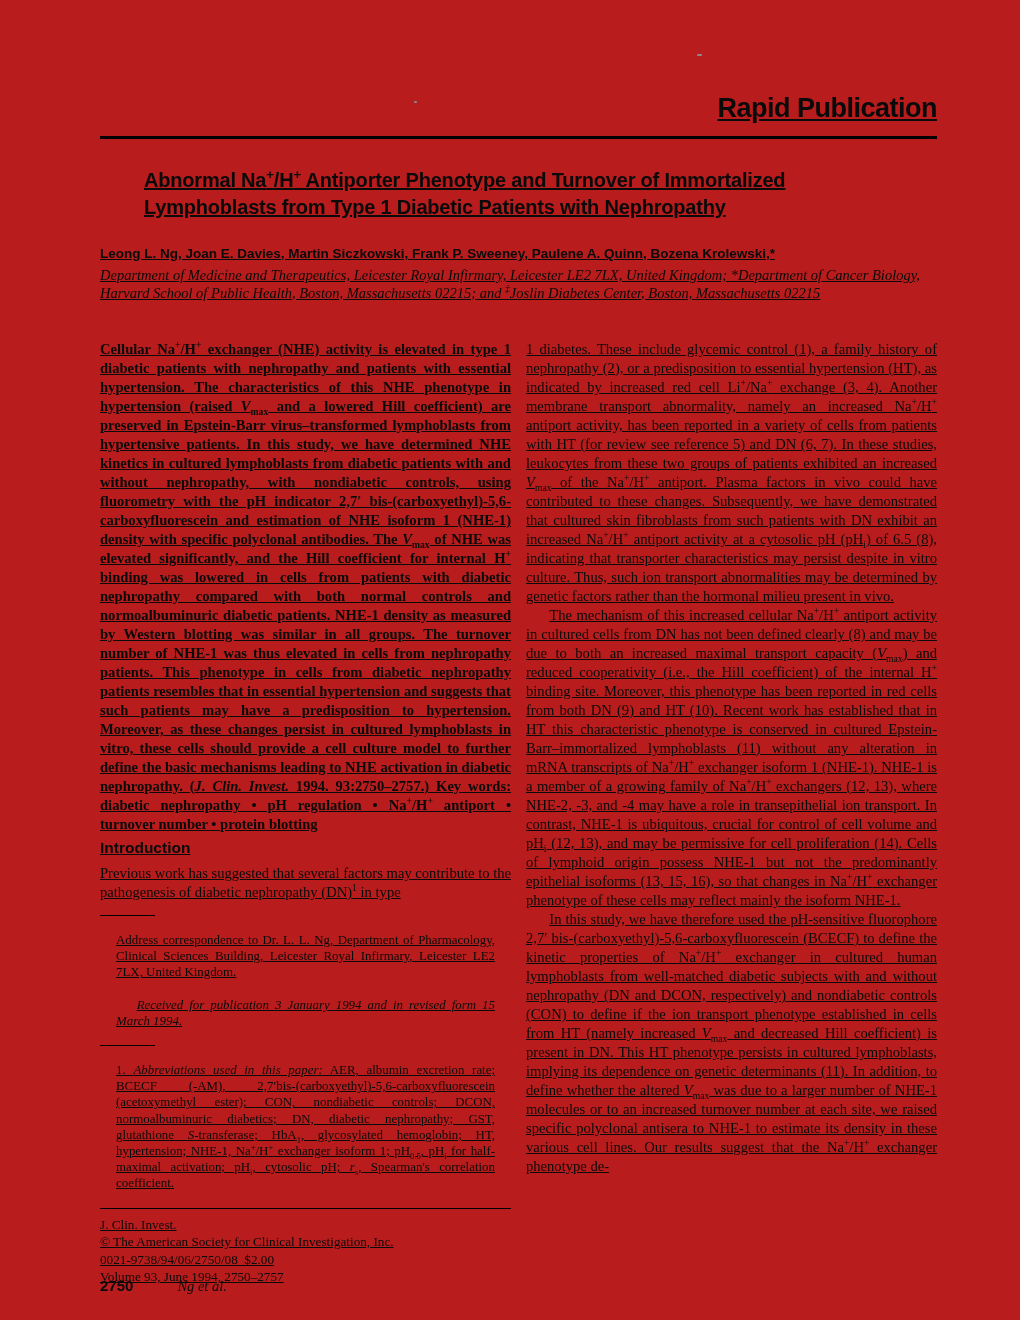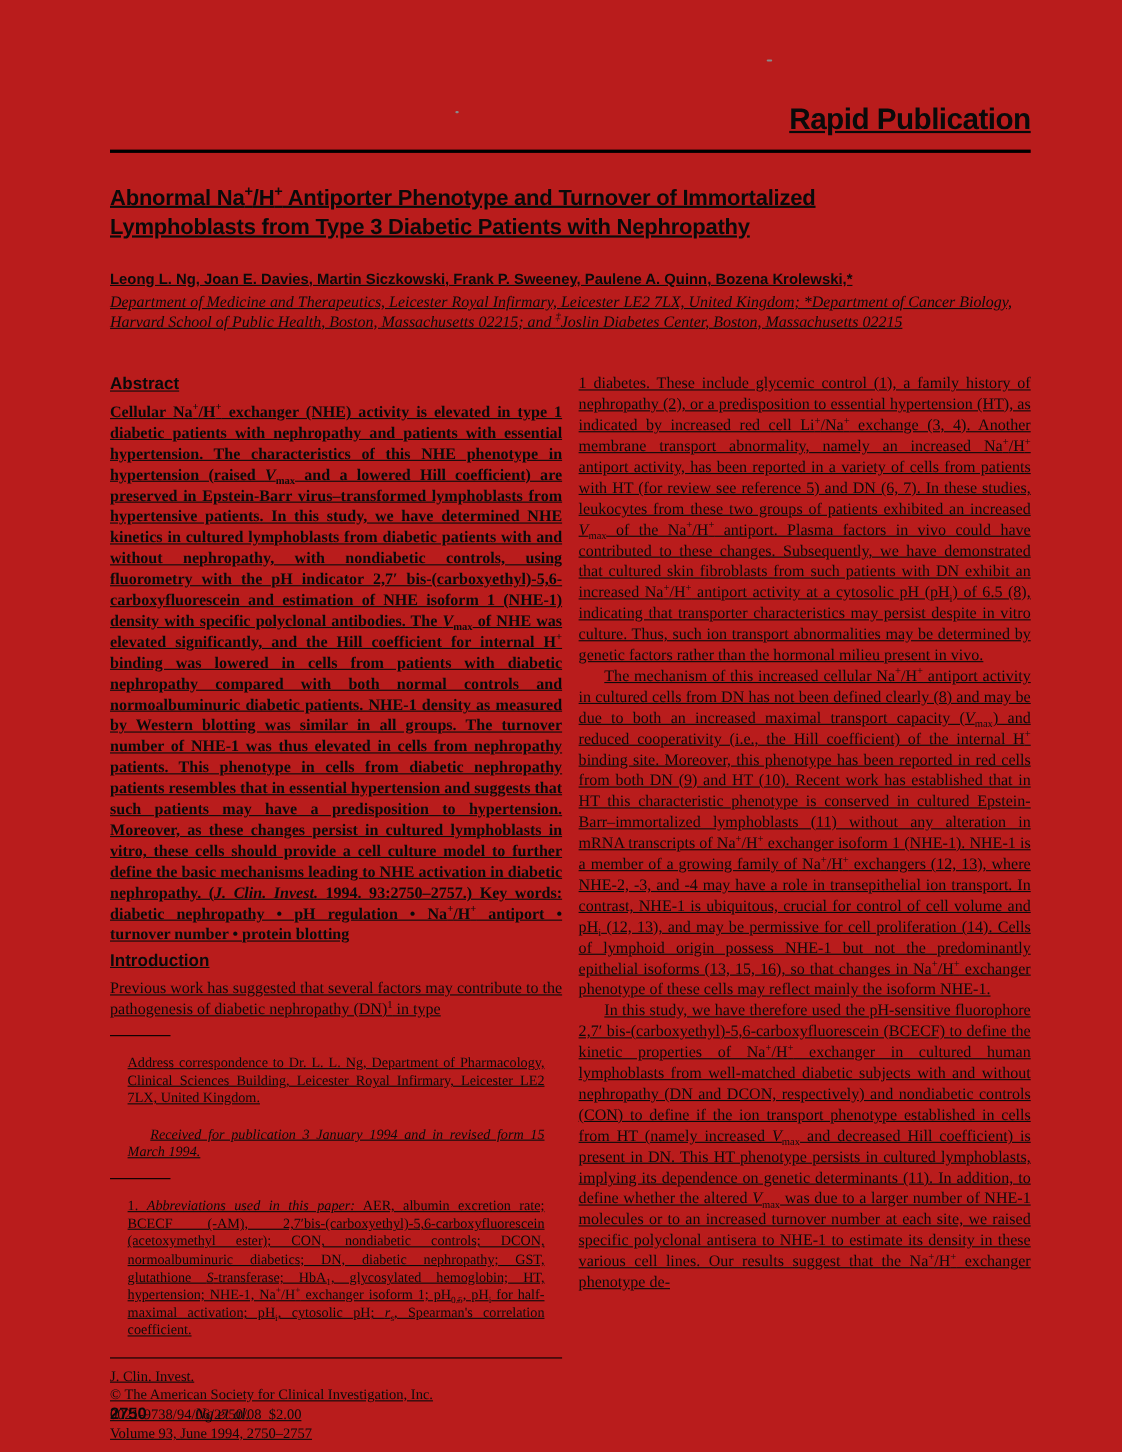--- a/index.html
+++ b/index.html
@@ -31,20 +31,21 @@
     border-top: 3px solid #000;
     margin: 13px 0 0 0;
   }
   .title-block {
     margin-top: 28px;
     font-family: "Liberation Sans", sans-serif;
     font-weight: bold;
     font-size: 20px;
     line-height: 27px;
     letter-spacing: -0.2px;
+    margin-left: 44px;
   }
   .authors {
     margin-top: 24px;
     font-family: "Liberation Sans", sans-serif;
     font-weight: bold;
     font-size: 13.5px;
     line-height: 17px;
   }
   .affiliations {
     margin-top: 5px;
@@ -127,33 +128,32 @@
 
 <div class="page">
   <div class="speck s1"></div>
   <div class="speck s2"></div>
 
   <div class="banner">Rapid Publication</div>
   <hr class="head-rule">
 
   <div class="title-block">
     <div>Abnormal Na<sup>+</sup>/H<sup>+</sup> Antiporter Phenotype and Turnover of Immortalized</div>
-    <div>Lymphoblasts from Type 3 Diabetic Patients with Nephropathy</div>
+    <div>Lymphoblasts from Type 1 Diabetic Patients with Nephropathy</div>
   </div>
 
   <div class="authors">
     <div>Leong L. Ng, Joan E. Davies, Martin Siczkowski, Frank P. Sweeney, Paulene A. Quinn, Bozena Krolewski,*</div>
   </div>
 
   <div class="affiliations">Department of Medicine and Therapeutics, Leicester Royal Infirmary, Leicester LE2 7LX, United Kingdom; *Department of Cancer Biology, Harvard School of Public Health, Boston, Massachusetts 02215; and <sup>‡</sup>Joslin Diabetes Center, Boston, Massachusetts 02215</div>
 
   <div class="columns">
 
     <div class="col">
-      <h2 class="section-heading">Abstract</h2>
       <p class="body-text abstract-body">Cellular Na<sup>+</sup>/H<sup>+</sup> exchanger (NHE) activity is elevated in type 1 diabetic patients with nephropathy and patients with essential hypertension. The characteristics of this NHE phenotype in hypertension (raised <i>V</i><sub>max</sub> and a lowered Hill coefficient) are preserved in Epstein-Barr virus–transformed lymphoblasts from hypertensive patients. In this study, we have determined NHE kinetics in cultured lymphoblasts from diabetic patients with and without nephropathy, with nondiabetic controls, using fluorometry with the pH indicator 2,7′ bis-(carboxyethyl)-5,6-carboxyfluorescein and estimation of NHE isoform 1 (NHE-1) density with specific polyclonal antibodies. The <i>V</i><sub>max</sub> of NHE was elevated significantly, and the Hill coefficient for internal H<sup>+</sup> binding was lowered in cells from patients with diabetic nephropathy compared with both normal controls and normoalbuminuric diabetic patients. NHE-1 density as measured by Western blotting was similar in all groups. The turnover number of NHE-1 was thus elevated in cells from nephropathy patients. This phenotype in cells from diabetic nephropathy patients resembles that in essential hypertension and suggests that such patients may have a predisposition to hypertension. Moreover, as these changes persist in cultured lymphoblasts in vitro, these cells should provide a cell culture model to further define the basic mechanisms leading to NHE activation in diabetic nephropathy. (<i>J. Clin. Invest.</i> 1994. 93:2750–2757.) Key words: diabetic nephropathy • pH regulation • Na<sup>+</sup>/H<sup>+</sup> antiport • turnover number • protein blotting</p>
 
       <h2 class="section-heading intro-heading">Introduction</h2>
       <p class="body-text">Previous work has suggested that several factors may contribute to the pathogenesis of diabetic nephropathy (DN)<sup>1</sup> in type</p>
 
       <hr class="fn-rule">
       <p class="footnote">Address correspondence to Dr. L. L. Ng, Department of Pharmacology, Clinical Sciences Building, Leicester Royal Infirmary, Leicester LE2 7LX, United Kingdom.</p>
       <p class="footnote indent"><i>Received for publication 3 January 1994 and in revised form 15 March 1994.</i></p>
 
       <hr class="fn-rule">

